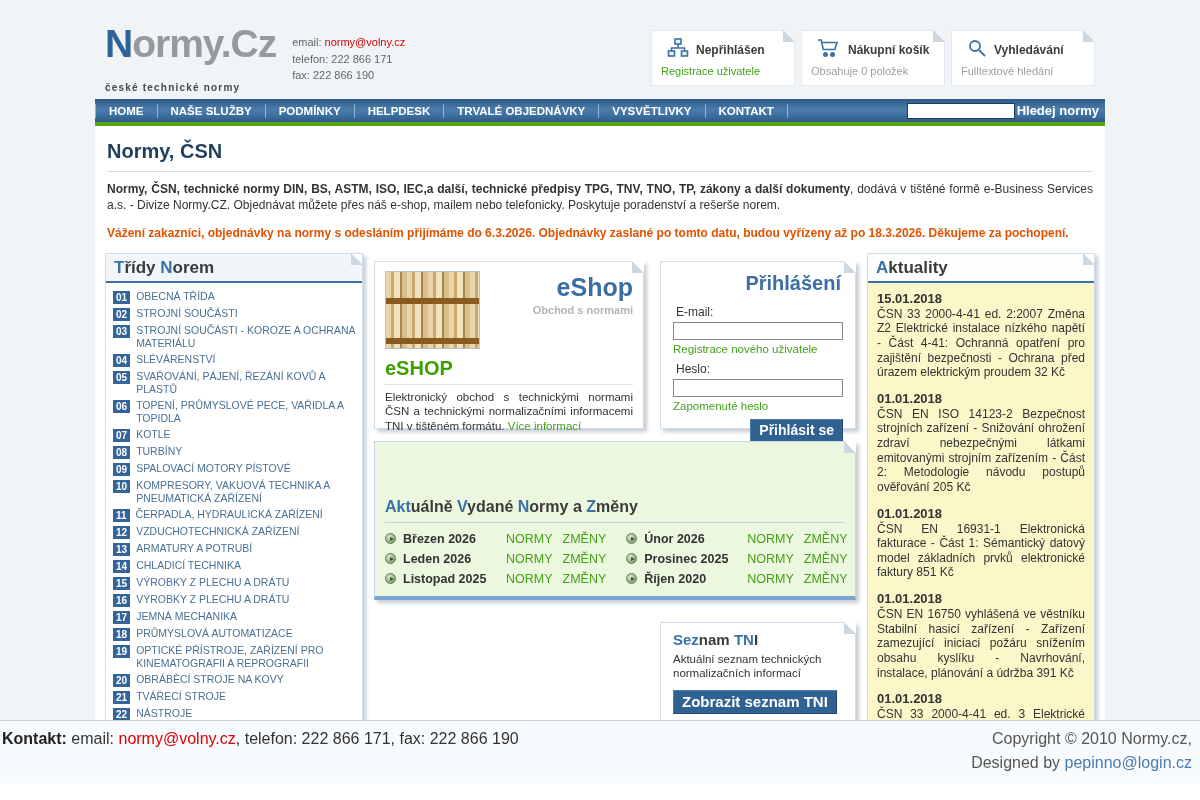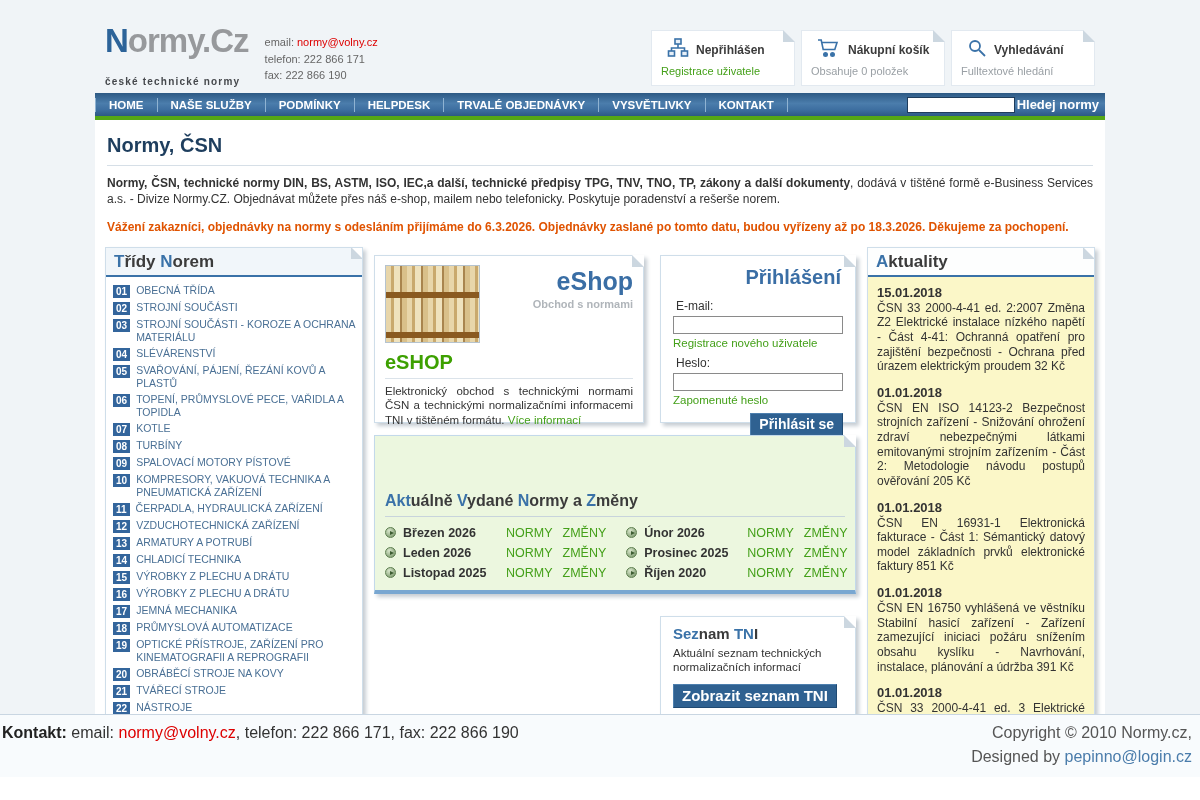--- a/index.html
+++ b/index.html
@@ -9,21 +9,21 @@
     background:#ffffff;
     font-family:"Liberation Sans","DejaVu Sans",sans-serif;
     color:#333;
   }
   .page-top { background:#f0f4f7; }
   .wrap { width:1010px; margin:0 auto; }
 
   
   .header { padding:24px 10px 6px; display:flex; align-items:flex-start; }
   .logo { line-height:1; cursor:pointer; }
-  .logo-main { font-size:33px; font-weight:bold; letter-spacing:-1px; color:#97999c; }
+  .logo-main { font-size:39px; font-weight:bold; letter-spacing:-1px; color:#97999c; }
   .logo-main .hl { color:#2c6399; }
   .logo-sub { font-size:10px; font-weight:bold; color:#45484c; letter-spacing:1.2px; margin-top:20px; }
   .contact { margin:10px 0 0 16px; font-size:11px; color:#666; line-height:1.5; }
   .contact .red { color:#dd0000; }
   .hboxes { margin-left:auto; display:flex; gap:6px; margin-top:6px; }
   .hbox { position:relative; width:144px; background:#fff; border:1px solid #e2e9f0; padding:7px 9px 8px; }
   .hbox-title { display:flex; align-items:center; gap:7px; font-size:12px; font-weight:bold; color:#3b3b3b; padding-left:6px; }
   .hbox-sub { font-size:11px; margin-top:4px; color:#9aa0a5; }
   .hbox-sub.green { color:#44a019; cursor:pointer; }
   .fold, .fold-w { position:absolute; top:-1px; right:-1px; width:0; height:0; border-style:solid; border-width:0 12px 12px 0; }

